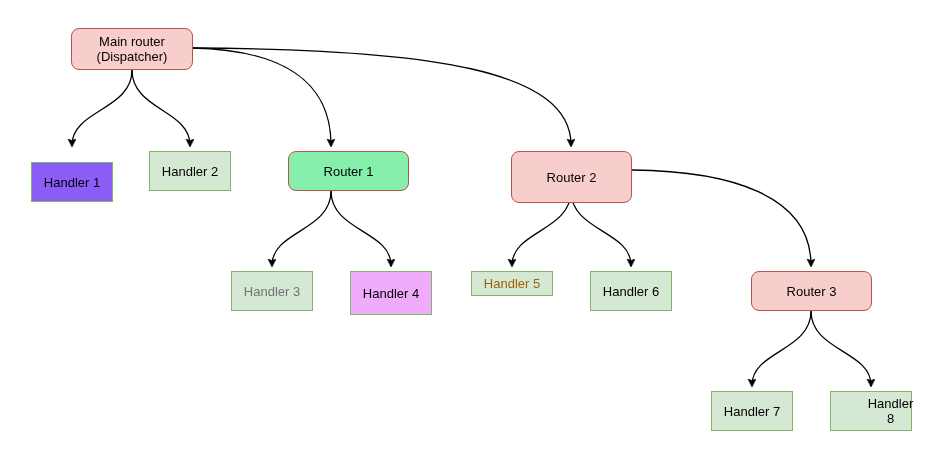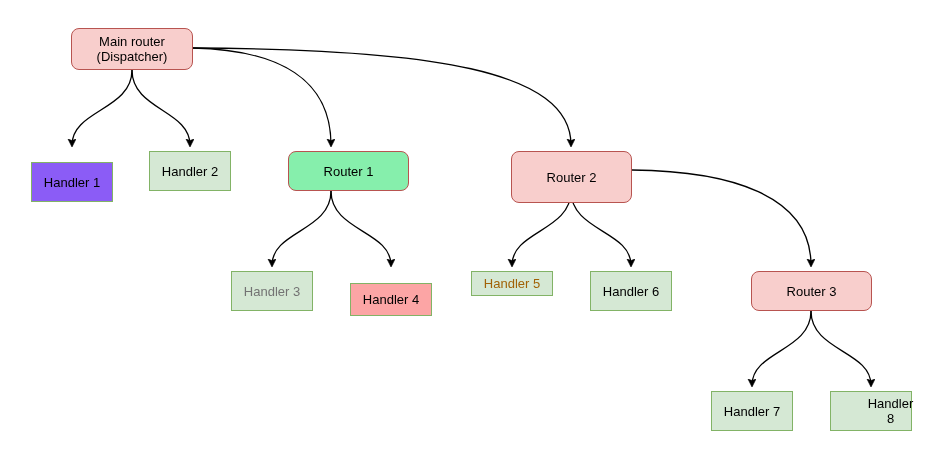--- a/index.html
+++ b/index.html
@@ -74,21 +74,21 @@
   </svg>
 
   <div id="node-layer">
       <div class="node router" style="left: 71px; top: 28px; width: 122px; height: 42px; background: rgb(248, 206, 204); border-color: rgb(184, 84, 80); color: rgb(0, 0, 0);"><span>Main router
 (Dispatcher)</span></div>
       <div class="node handler" style="left: 31px; top: 151px; width: 82px; height: 40px; background: #8b5cf6; border-color: rgb(130, 179, 102); color: rgb(0, 0, 0); margin-top: 11px;"><span>Handler 1</span></div>
       <div class="node handler" style="left: 149px; top: 151px; width: 82px; height: 40px; background: rgb(213, 232, 212); border-color: rgb(130, 179, 102); color: rgb(0, 0, 0);"><span>Handler 2</span></div>
       <div class="node router" style="left: 288px; top: 151px; width: 121px; height: 40px; background: #86efac; border-color: rgb(184, 84, 80); color: rgb(0, 0, 0);"><span>Router 1</span></div>
       <div class="node router" style="left: 511px; top: 151px; width: 121px; height: 52px; background: rgb(248, 206, 204); border-color: rgb(184, 84, 80); color: rgb(0, 0, 0);"><span>Router 2</span></div>
       <div class="node handler" style="left: 231px; top: 271px; width: 82px; height: 40px; background: rgb(213, 232, 212); border-color: rgb(130, 179, 102); color: #737373;"><span>Handler 3</span></div>
-      <div class="node handler" style="left: 350px; top: 271px; width: 82px; height: 33px; background: #fca5a5; border-color: rgb(130, 179, 102); color: rgb(0, 0, 0); margin-top: 12px;"><span>Handler 4</span></div>
+      <div class="node handler" style="left: 350px; top: 271px; width: 82px; height: 44px; background: #f0abfc; border-color: rgb(130, 179, 102); color: rgb(0, 0, 0);"><span>Handler 4</span></div>
       <div class="node handler" style="left: 471px; top: 271px; width: 82px; height: 25px; background: rgb(213, 232, 212); border-color: rgb(130, 179, 102); color: #a16207;"><span>Handler 5</span></div>
       <div class="node handler" style="left: 590px; top: 271px; width: 82px; height: 40px; background: rgb(213, 232, 212); border-color: rgb(130, 179, 102); color: rgb(0, 0, 0); text-align: center;"><span>Handler 6</span></div>
       <div class="node router" style="left: 751px; top: 271px; width: 121px; height: 40px; background: rgb(248, 206, 204); border-color: rgb(184, 84, 80); color: rgb(0, 0, 0);"><span>Router 3</span></div>
       <div class="node handler" style="left: 711px; top: 391px; width: 82px; height: 40px; background: rgb(213, 232, 212); border-color: rgb(130, 179, 102); color: rgb(0, 0, 0);"><span>Handler 7</span></div>
       <div class="node handler" style="left: 830px; top: 391px; width: 82px; height: 40px; background: rgb(213, 232, 212); border-color: rgb(130, 179, 102); color: rgb(0, 0, 0); padding-left: 39px;"><span>Handler 8</span></div>
     </div>
 
 </div>
 
 </body></html>

